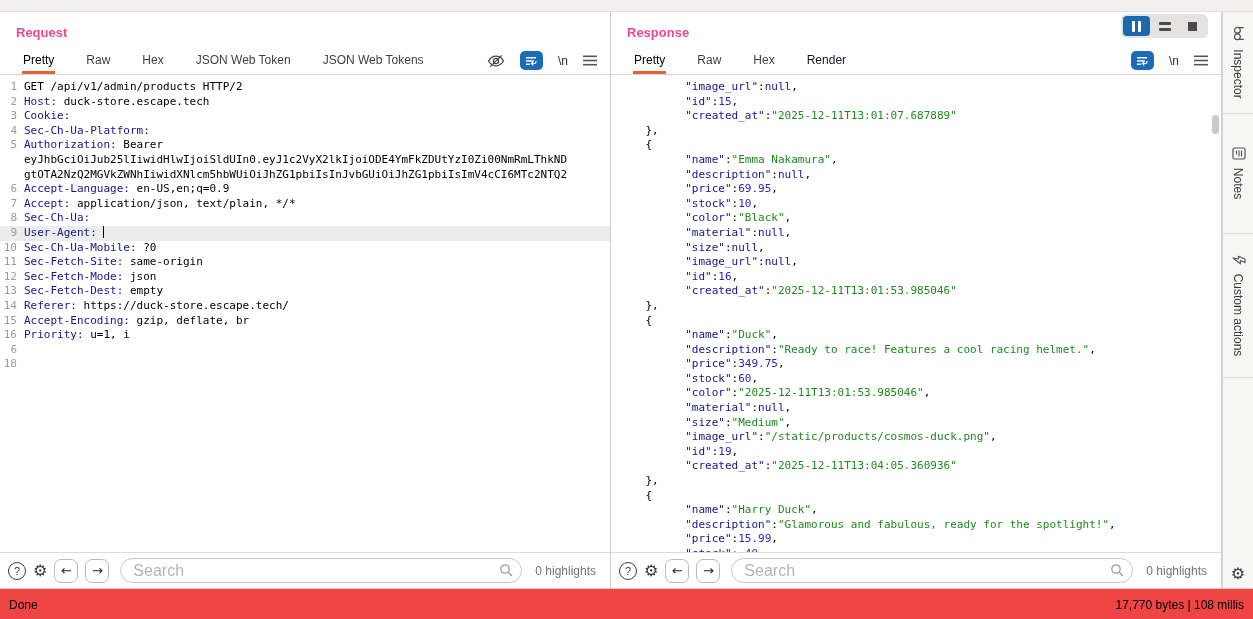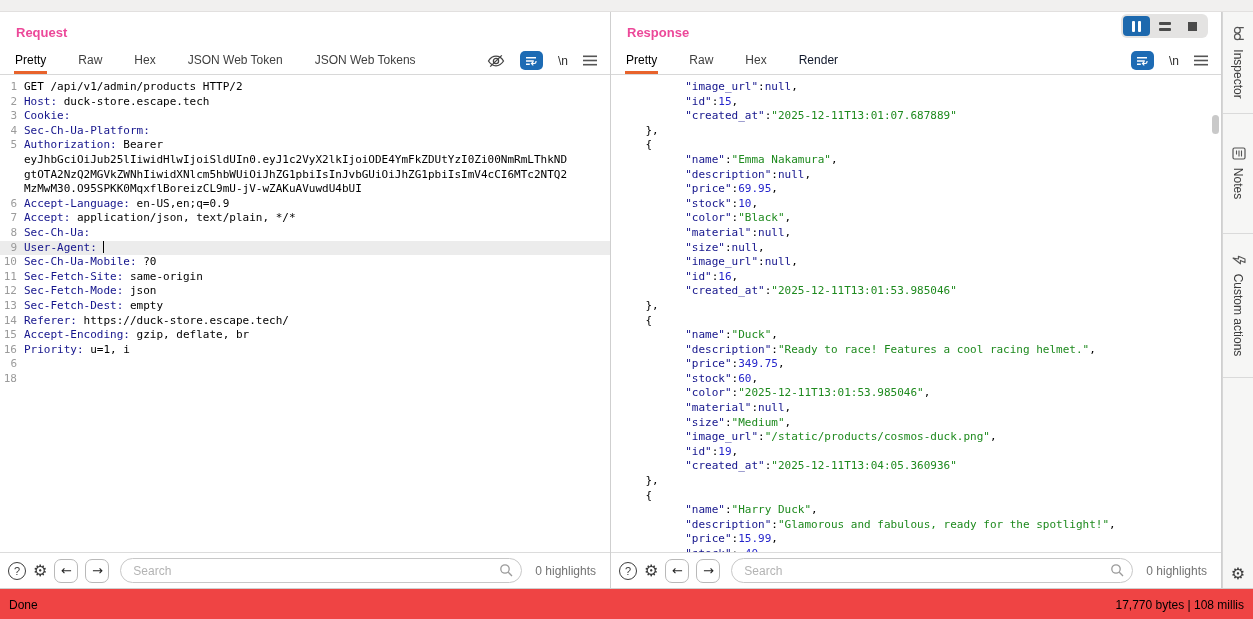--- a/index.html
+++ b/index.html
@@ -3,21 +3,21 @@
 <meta charset="utf-8">
 <style>
   html,body{margin:0;padding:0;}
   body{width:1253px;height:619px;font-family:"Liberation Sans",sans-serif;background:#fff;overflow:hidden;position:relative;-webkit-font-smoothing:antialiased;}
   .top-strip{height:12px;background:#f1f0ef;border-bottom:1px solid #e2e0df;box-sizing:border-box;}
   .main{display:flex;height:576px;}
   .panel{background:#fff;position:relative;display:flex;flex-direction:column;box-sizing:border-box;}
   .panel-request{width:611px;border-right:1px solid #cfcfcf;}
   .panel-response{width:611px;border-right:1px solid #cfcfcf;}
   .panel-title{font-size:13px;font-weight:bold;color:#ec4899;padding:13px 0 8px 16px;}
-  .tabs{position:relative;height:27px;display:flex;gap:30px;padding-left:14px;border-bottom:1px solid #d8d8d8;box-sizing:border-box;flex:none;}
+  .tabs{position:relative;height:27px;display:flex;gap:30px;padding-left:22px;border-bottom:1px solid #d8d8d8;box-sizing:border-box;flex:none;}
   .tab{font-size:12px;color:#3f3f3f;display:flex;align-items:center;border-bottom:3px solid transparent;padding:0 1px;cursor:default;}
   .tab.active{color:#000;border-bottom-color:#e8632c;}
   .tab.disabled{color:#0f172a;}
   .tab-icons{position:absolute;right:13px;top:3px;display:flex;gap:15px;align-items:center;}
   .blue-chip{width:23px;height:19px;background:#1d6bb4;border-radius:5px;display:flex;align-items:center;justify-content:center;}
   .nl-label{font-size:12px;color:#2f2f2f;}
   .layout-group{position:absolute;top:2px;right:13px;background:#e4e3e2;border-radius:6px;padding:2px;display:flex;gap:1px;}
   .lg-btn{width:27px;height:20px;border-radius:4px;display:flex;align-items:center;justify-content:center;gap:3px;}
   .lg-btn.active{background:#1d69ae;}
   .pbar{width:3px;height:11px;background:#fff;border-radius:1px;}
@@ -37,21 +37,21 @@
   .c-s{color:#1e8a1e;}
   .c-n{color:#2424cc;}
   .cursor{display:inline-block;width:1px;height:12px;background:#000;vertical-align:-2px;}
   .vthumb{position:absolute;right:2px;top:40px;width:7px;height:19px;background:#c9c9c9;border-radius:4px;}
   .search-row{height:36px;border-top:1px solid #dcdcdc;display:flex;align-items:center;padding:0 12px 0 8px;gap:7px;box-sizing:border-box;flex:none;}
   .icon-plain{display:flex;align-items:center;justify-content:center;color:#3c3c3c;}
   .help-circle{width:16px;height:16px;border:1.4px solid #3c3c3c;border-radius:50%;font-size:11px;display:flex;align-items:center;justify-content:center;color:#3c3c3c;}
   .gear-glyph{font-family:"DejaVu Sans",sans-serif;font-size:16px;line-height:16px;color:#3c3c3c;}
   .nav-btn{width:24px;height:24px;border:1px solid #b9b9b9;border-radius:7px;display:flex;align-items:center;justify-content:center;font-size:13px;color:#222;background:#fff;box-sizing:border-box;font-family:"DejaVu Sans",sans-serif;}
   .search-wrap{flex:1;position:relative;height:25px;margin-left:4px;}
-  input.search{width:100%;height:100%;box-sizing:border-box;border:1px solid #c8c8c8;border-radius:13px;padding:0 30px 0 12px;font-size:12px;color:#333;outline:none;background:#fff;}
+  input.search{width:100%;height:100%;box-sizing:border-box;border:1px solid #c8c8c8;border-radius:13px;padding:0 30px 0 12px;font-size:16px;color:#333;outline:none;background:#fff;}
   input.search::placeholder{color:#b3b3b3;}
   .mag{position:absolute;right:9px;top:5px;}
   .hl-count{font-size:12px;color:#737373;white-space:nowrap;padding:0 2px 0 6px;}
   .sidebar{width:31px;background:#f6f6f5;position:relative;box-sizing:border-box;}
   .side-sec{position:absolute;left:28px;height:26px;transform-origin:0 0;transform:rotate(90deg);display:flex;align-items:center;justify-content:center;gap:8px;font-size:12px;color:#3a3a3a;white-space:nowrap;}
   .side-div{position:absolute;left:0;width:100%;height:1px;background:#dadada;}
   .side-gear{position:absolute;bottom:6px;left:50%;transform:translateX(-50%);}
   .status{height:24px;background:#ef4444;border-top:1px solid #cfcfcf;display:flex;justify-content:space-between;align-items:center;padding:16px 9px;font-size:12px;color:#000;box-sizing:border-box;}
   .bottom-strip{height:7px;background:#eceaea;border-top:1px solid #dcdcdc;position:relative;box-sizing:border-box;}
   .hthumb{position:absolute;right:3px;top:1px;height:4px;width:104px;background:#c9c7c6;border-radius:2px;}
@@ -99,21 +99,21 @@
       </span>
     </div>
     <div class="code" id="req-code">
         <div class="code-line"><span class="gut">1</span><span class="lt"><span class="c-p">GET /api/v1/admin/products HTTP/2</span></span></div>
         <div class="code-line"><span class="gut">2</span><span class="lt"><span class="c-h">Host:</span><span class="c-p"> duck-store.escape.tech</span></span></div>
         <div class="code-line"><span class="gut">3</span><span class="lt"><span class="c-h">Cookie:</span></span></div>
         <div class="code-line"><span class="gut">4</span><span class="lt"><span class="c-h">Sec-Ch-Ua-Platform:</span></span></div>
         <div class="code-line"><span class="gut">5</span><span class="lt"><span class="c-h">Authorization:</span><span class="c-p"> Bearer</span></span></div>
         <div class="code-line"><span class="gut"></span><span class="lt"><span class="c-p">eyJhbGciOiJub25lIiwidHlwIjoiSldUIn0.eyJ1c2VyX2lkIjoiODE4YmFkZDUtYzI0Zi00NmRmLThkND</span></span></div>
         <div class="code-line"><span class="gut"></span><span class="lt"><span class="c-p">gtOTA2NzQ2MGVkZWNhIiwidXNlcm5hbWUiOiJhZG1pbiIsInJvbGUiOiJhZG1pbiIsImV4cCI6MTc2NTQ2</span></span></div>
-        <div class="code-line"><span class="gut"></span><span class="lt"><span class="c-p">MzMwM30.O95SPKK0MqxflBoreizCL9mU-jV-wZAKuAVuwdU4bUI</span></span></div>
+        <div class="code-line"><span class="gut"></span></div>
         <div class="code-line"><span class="gut">6</span><span class="lt"><span class="c-h">Accept-Language:</span><span class="c-p"> en-US,en;q=0.9</span></span></div>
         <div class="code-line"><span class="gut">7</span><span class="lt"><span class="c-h">Accept:</span><span class="c-p"> application/json, text/plain, */*</span></span></div>
         <div class="code-line"><span class="gut">8</span><span class="lt"><span class="c-h">Sec-Ch-Ua:</span></span></div>
         <div class="code-line hl"><span class="gut">9</span><span class="lt"><span class="c-h">User-Agent:</span><span class="c-p"> </span><span class="cursor"></span></span></div>
         <div class="code-line"><span class="gut">10</span><span class="lt"><span class="c-h">Sec-Ch-Ua-Mobile:</span><span class="c-p"> ?0</span></span></div>
         <div class="code-line"><span class="gut">11</span><span class="lt"><span class="c-h">Sec-Fetch-Site:</span><span class="c-p"> same-origin</span></span></div>
         <div class="code-line"><span class="gut">12</span><span class="lt"><span class="c-h">Sec-Fetch-Mode:</span><span class="c-p"> json</span></span></div>
         <div class="code-line"><span class="gut">13</span><span class="lt"><span class="c-h">Sec-Fetch-Dest:</span><span class="c-p"> empty</span></span></div>
         <div class="code-line"><span class="gut">14</span><span class="lt"><span class="c-h">Referer:</span><span class="c-p"> https://duck-store.escape.tech/</span></span></div>
         <div class="code-line"><span class="gut">15</span><span class="lt"><span class="c-h">Accept-Encoding:</span><span class="c-p"> gzip, deflate, br</span></span></div>

